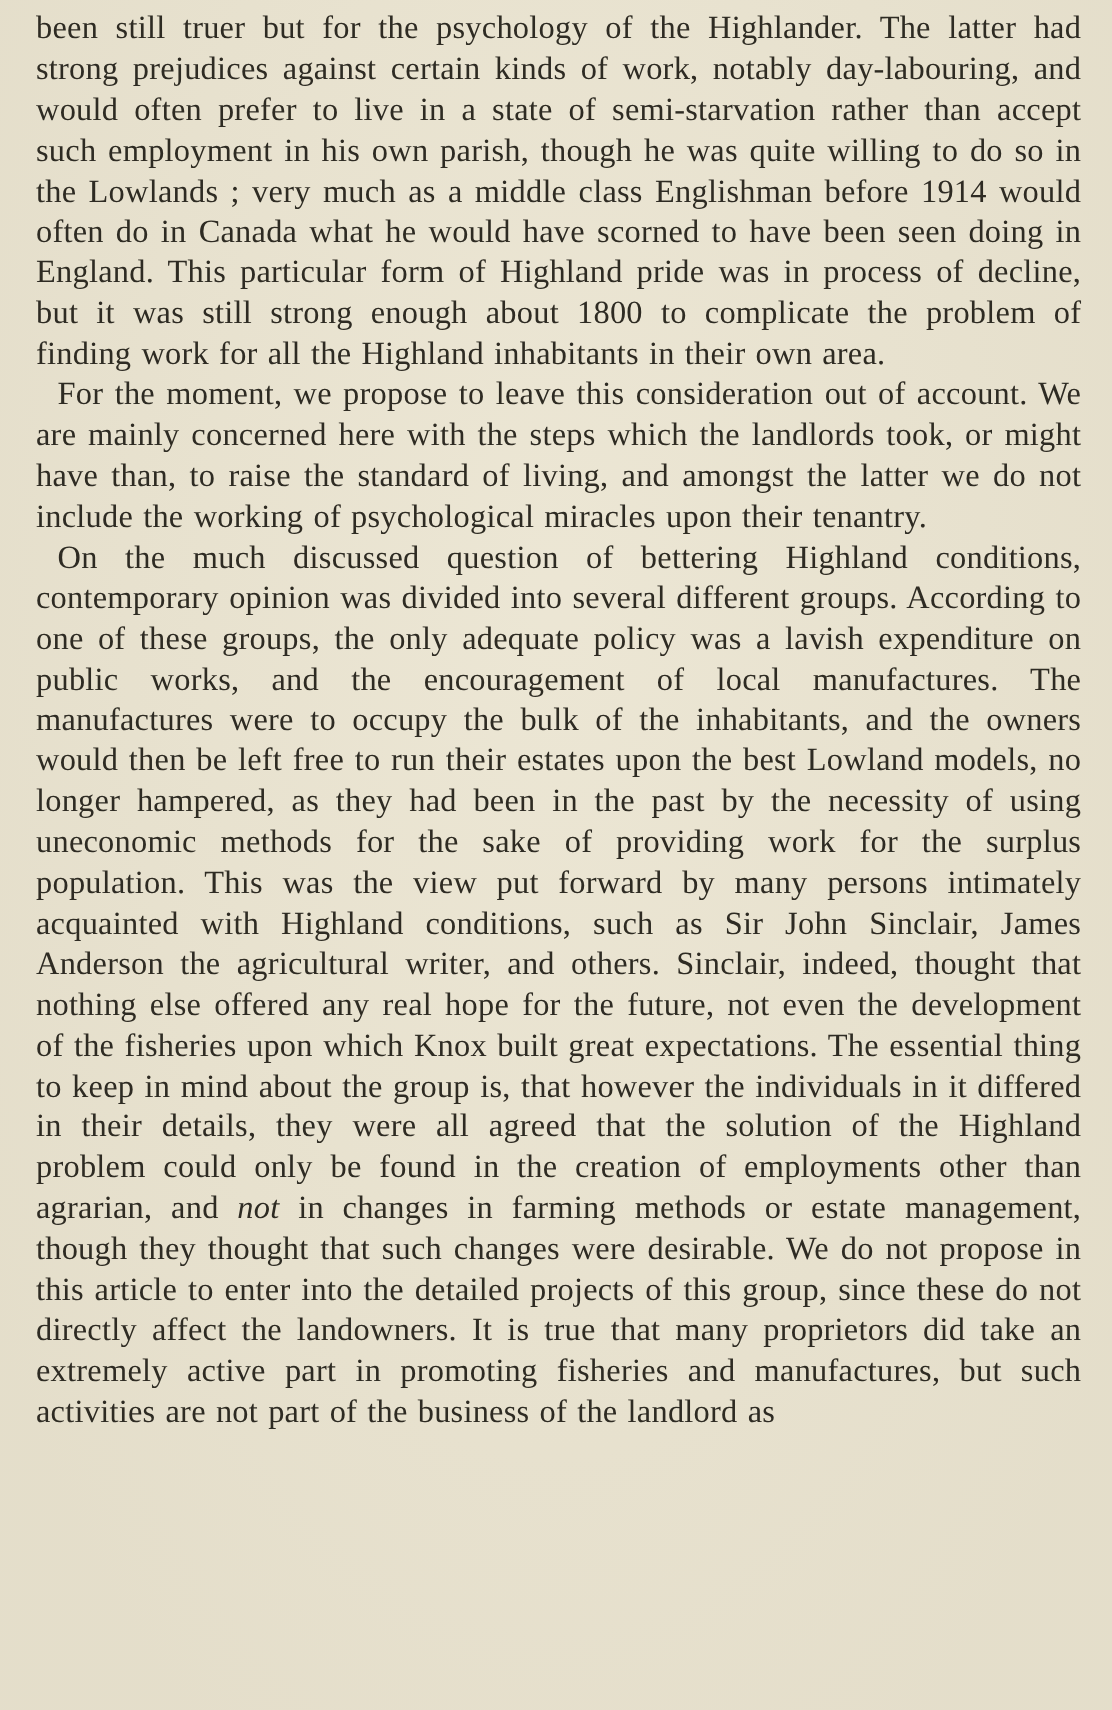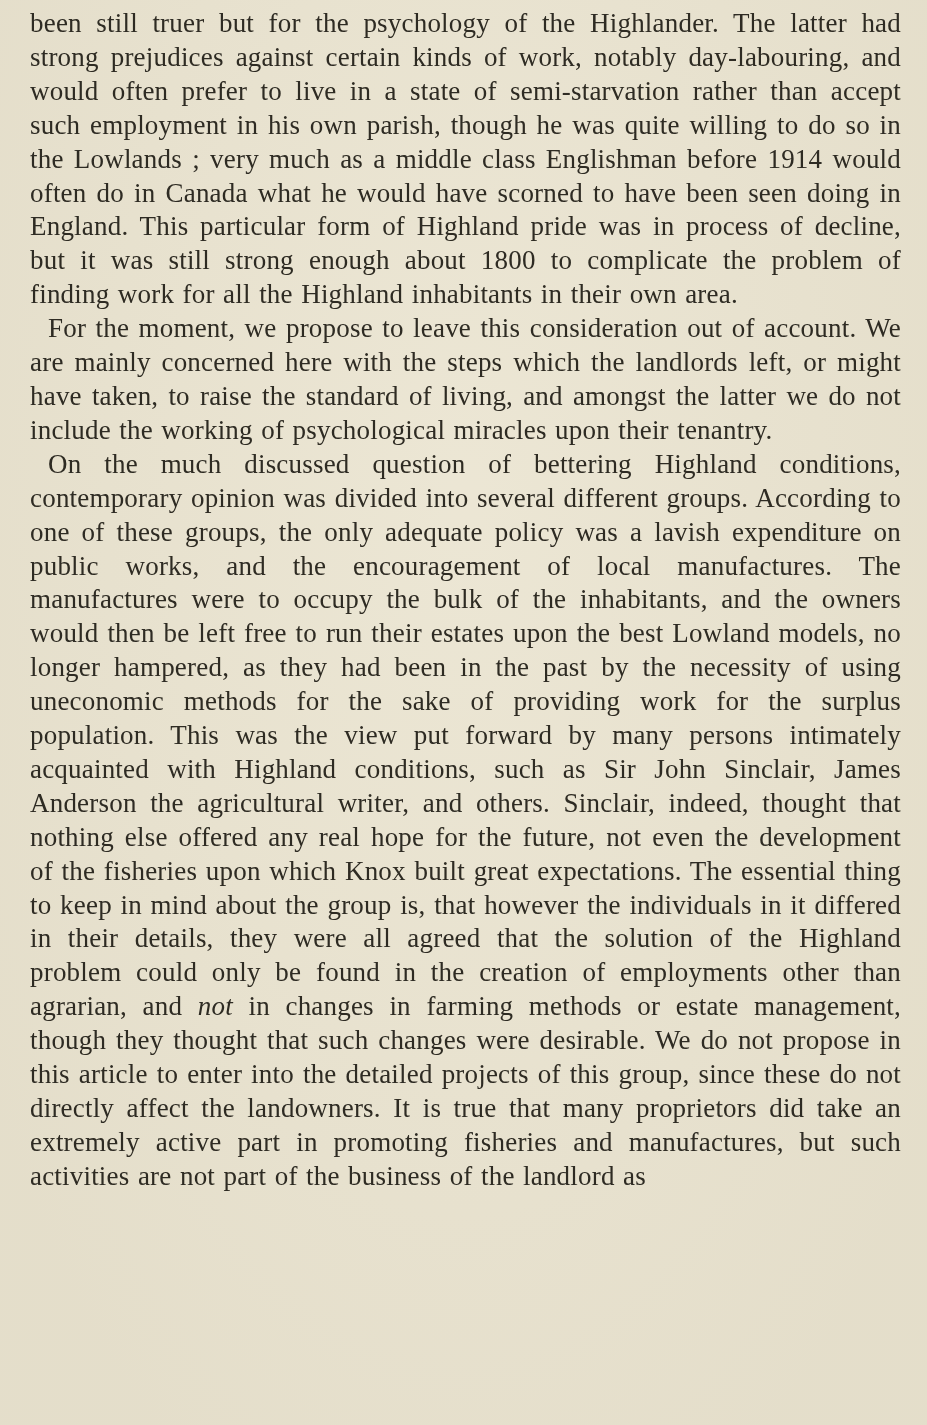--- a/index.html
+++ b/index.html
@@ -37,16 +37,16 @@
   }
   .ital {
   }
 </style>
 </head>
 <body>
 
 <div class="page">
   <p class="para">been still truer but for the psychology of the Highlander.  The latter had strong prejudices against certain kinds of work, notably day-labouring, and would often prefer to live in a state of semi-starvation rather than accept such employment in his own parish, though he was quite willing to do so in the Lowlands ; very much as a middle class Englishman before 1914 would often do in Canada what he would have scorned to have been seen doing in England.  This particular form of Highland pride was in process of decline, but it was still strong enough about 1800 to complicate the problem of finding work for all the Highland inhabitants in their own area.</p>
 
-  <p class="para indent">For the moment, we propose to leave this consideration out of account.  We are mainly concerned here with the steps which the landlords left, or might have taken, to raise the standard of living, and amongst the latter we do not include the working of psychological miracles upon their tenantry.</p>
+  <p class="para indent">For the moment, we propose to leave this consideration out of account.  We are mainly concerned here with the steps which the landlords took, or might have than, to raise the standard of living, and amongst the latter we do not include the working of psychological miracles upon their tenantry.</p>
 
   <p class="para indent"><span>On the much discussed question of bettering Highland conditions, contemporary opinion was divided into several different groups.  According to one of these groups, the only adequate policy was a lavish expenditure on public works, and the encouragement of local manufactures.  The manufactures were to occupy the bulk of the inhabitants, and the owners would then be left free to run their estates upon the best Lowland models, no longer hampered, as they had been in the past by the necessity of using uneconomic methods for the sake of providing work for the surplus population.  This was the view put forward by many persons intimately acquainted with Highland conditions, such as Sir John Sinclair, James Anderson the agricultural writer, and others.  Sinclair, indeed, thought that nothing else offered any real hope for the future, not even the development of the fisheries upon which Knox built great expectations.  The essential thing to keep in mind about the group is, that however the individuals in it differed in their details, they were all agreed that the solution of the Highland problem could only be found in the creation of employments other than agrarian, and </span><em class="ital">not</em><span> in changes in farming methods or estate management, though they thought that such changes were desirable.  We do not propose in this article to enter into the detailed projects of this group, since these do not directly affect the landowners.  It is true that many proprietors did take an extremely active part in promoting fisheries and manufactures, but such activities are not part of the business of the landlord as</span></p>
 </div>
 
 </body></html>

